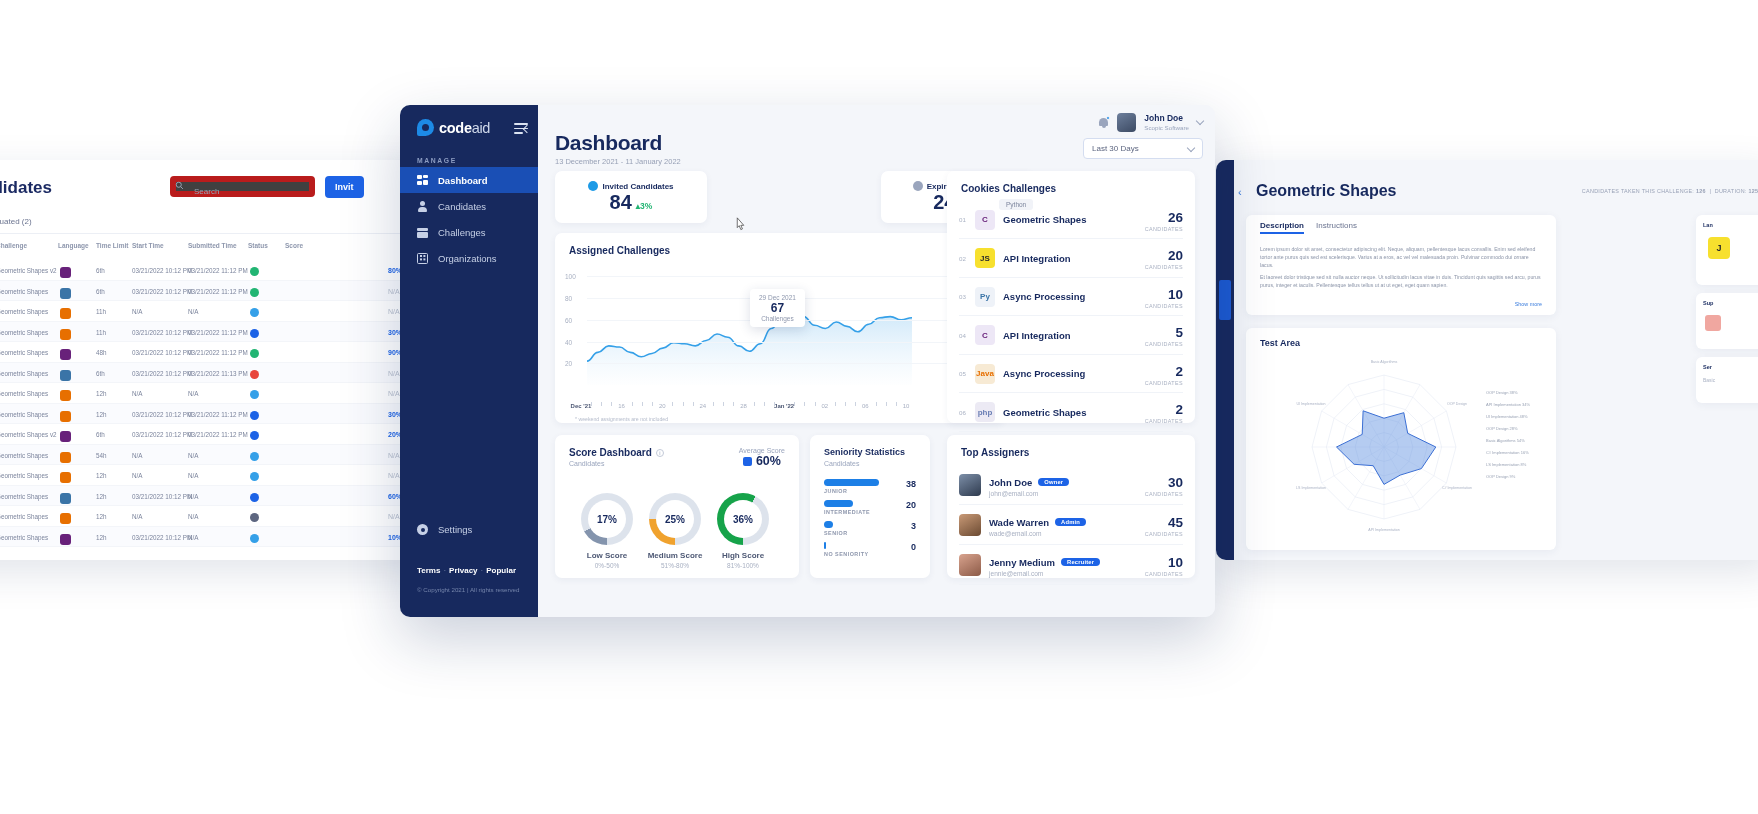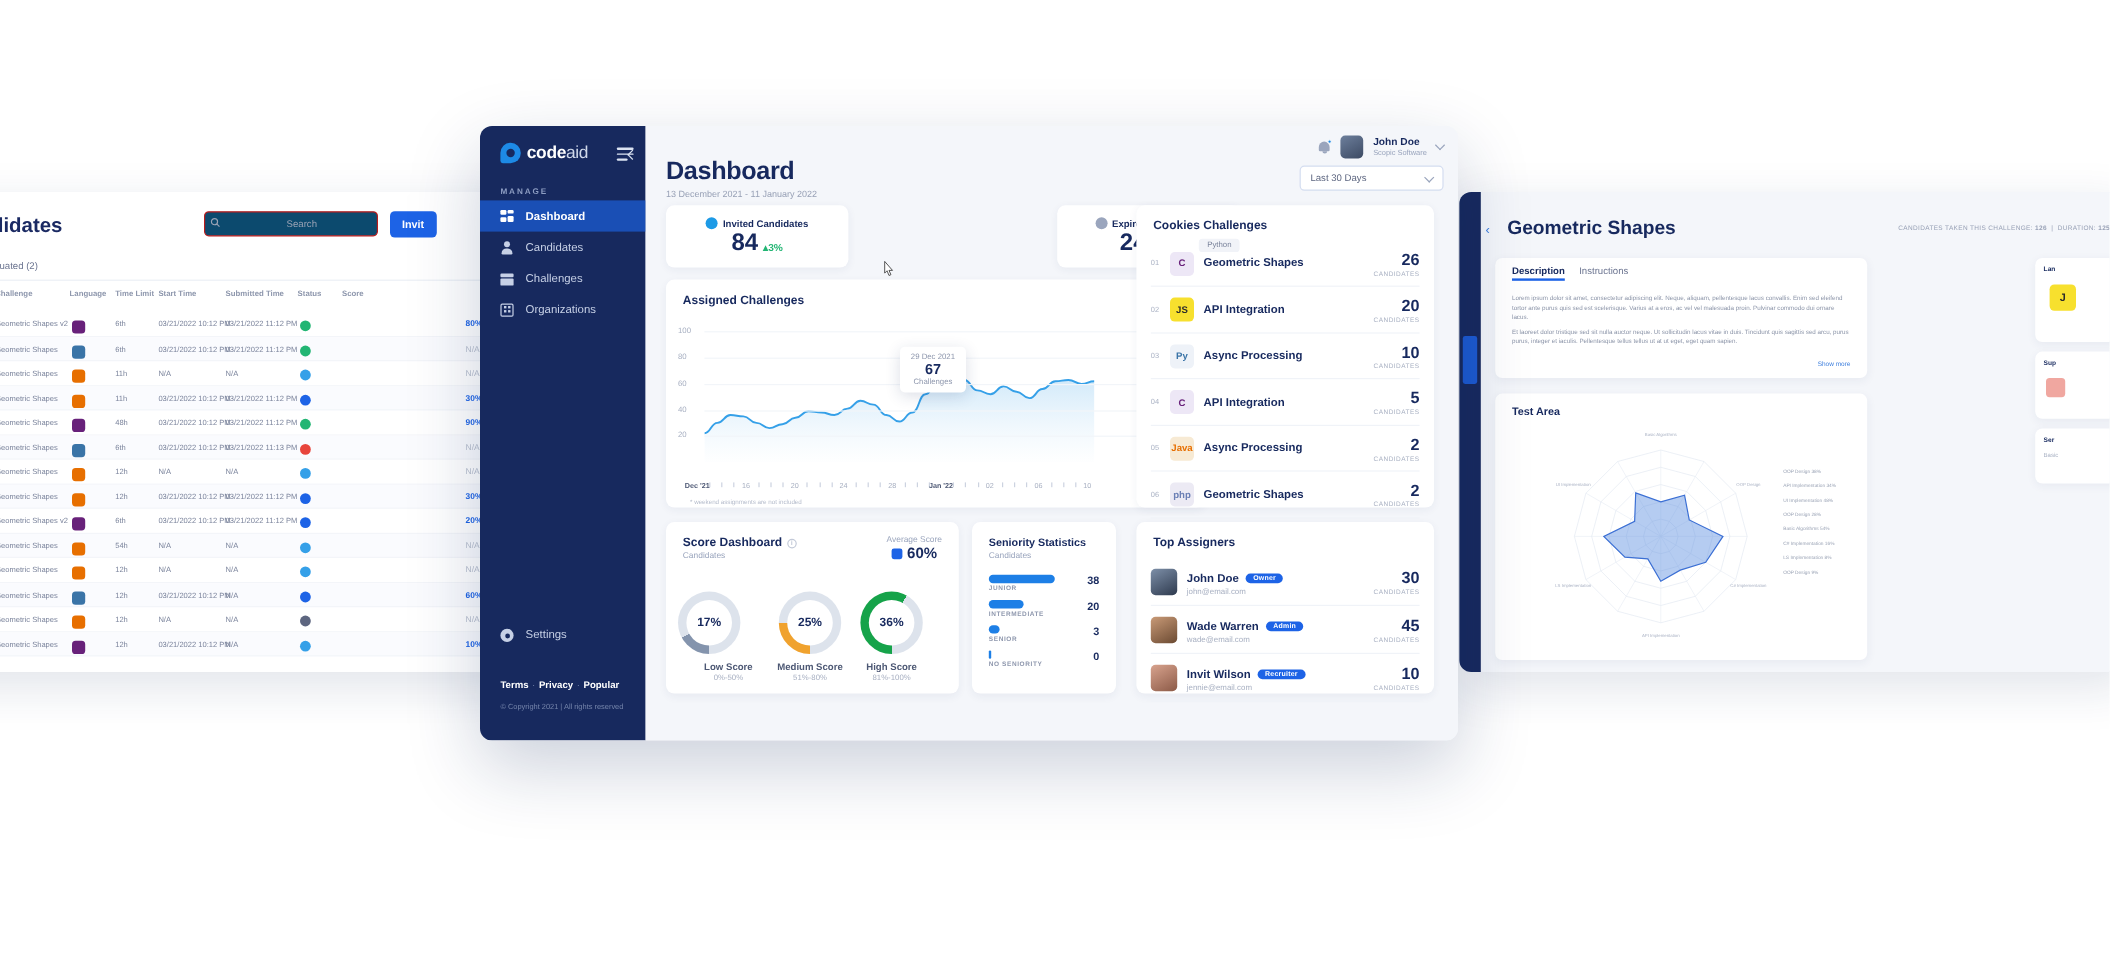--- a/index.html
+++ b/index.html
@@ -17,22 +17,22 @@
     background: #ffffff; border-radius: 10px;
     box-shadow: 0 12px 40px rgba(25,45,95,.13);
     overflow: hidden;
   }
   .bl-head { height: 62px; position: relative; }
   .bl-title {
     position:absolute; left:22px; top:18px; font-size:17px; font-weight:700; color:#1b2a63;
   }
   .bl-search {
     position:absolute; left:260px; top:16px; width:145px; height:21px;
-    border:1px solid #b91c1c; border-radius:4px; background:#0c4a6e;
-    font-size:8px; color:#9aa3b5; padding-left:18px; line-height:20px;text-align:center;
+    border:6px solid #b91c1c; border-radius:4px; background:#404040;
+    font-size:8px; color:#9aa3b5; padding-left:18px; line-height:20px;
   }
   .bl-search-ico{ position:absolute; left:265px; top:21px; width:9px; height:9px; }
   .bl-invite {
     position:absolute; left:415px; top:16px; height:22px; padding:0 10px;
     background:#1d63e6; color:#fff; font-size:9px; font-weight:700; border-radius:4px;
     line-height:22px;
   }
   .bl-tabs { position:absolute; left:0; top:50px; width:100%; height:24px; border-bottom:1px solid #eceff5; }
   .bl-tab { position:absolute; top:4px; font-size:8px; color:#6b7490; padding:3px 6px; border-radius:3px;}
   .bl-th { position:absolute; top:82px; left:0; width:100%; height:16px; }
@@ -605,21 +605,21 @@
         <div class="card-title"><span>Score Dashboard</span><span class="info-i">i</span></div>
         <div class="card-sub">Candidates</div>
         <div class="avg-box">
           <div class="avg-l">Average Score</div>
           <div class="avg-v">
               <span class="avg-ico"></span>
               <span>60%</span>
             </div>
         </div>
         <div id="donuts">
-            <div class="donut" style="left: 10px; top: 58px; background: conic-gradient(from 180deg, rgb(132, 148, 173) 0deg, rgb(132, 148, 173) 61.2deg, rgb(221, 227, 236) 61.2deg, rgb(221, 227, 236) 360deg);">
+            <div class="donut" style="left: 26px; top: 58px; background: conic-gradient(from 180deg, rgb(132, 148, 173) 0deg, rgb(132, 148, 173) 61.2deg, rgb(221, 227, 236) 61.2deg, rgb(221, 227, 236) 360deg);">
               <b>17%</b>
             </div>
             <div class="dlabel" style="left: 12px; top: 116px;">Low Score</div>
             <div class="dsub" style="left: 12px; top: 127px;">0%-50%</div>
             <div class="donut" style="left: 94px; top: 58px; background: conic-gradient(from 180deg, rgb(240, 162, 46) 0deg, rgb(240, 162, 46) 90deg, rgb(221, 227, 236) 90deg, rgb(221, 227, 236) 360deg);">
               <b>25%</b>
             </div>
             <div class="dlabel" style="left: 80px; top: 116px;">Medium Score</div>
             <div class="dsub" style="left: 80px; top: 127px;">51%-80%</div>
             <div class="donut" style="left: 162px; top: 58px; background: conic-gradient(from 180deg, rgb(22, 163, 74) 0deg, rgb(22, 163, 74) 208.8deg, rgb(221, 227, 236) 208.8deg, rgb(221, 227, 236) 360deg);">
@@ -708,21 +708,21 @@
               <span><span class="ta-name">John Doe</span><span class="badge" style="background:#1d63e6">Owner</span><div class="ta-mail">john@email.com</div></span>
               <span class="ta-cnt"><span class="ta-n">30</span><div class="ta-c">CANDIDATES</div></span>
             </div>
             <div class="ta-row" style="top: 70px;">
               <span class="ta-av" style="background:linear-gradient(150deg,#c99a77,#6b4a32)"></span>
               <span><span class="ta-name">Wade Warren</span><span class="badge" style="background:#1d63e6">Admin</span><div class="ta-mail">wade@email.com</div></span>
               <span class="ta-cnt"><span class="ta-n">45</span><div class="ta-c">CANDIDATES</div></span>
             </div>
             <div class="ta-row" style="top: 110px;">
               <span class="ta-av" style="background:linear-gradient(150deg,#d8a38e,#8c5a47)"></span>
-              <span><span class="ta-name">Invit Wilson</span><span class="badge" style="background:#1d63e6">Recruiter</span><div class="ta-mail">jennie@email.com</div></span>
+              <span><span class="ta-name">Jenny Medium</span><span class="badge" style="background:#1d63e6">Recruiter</span><div class="ta-mail">jennie@email.com</div></span>
               <span class="ta-cnt"><span class="ta-n">10</span><div class="ta-c">CANDIDATES</div></span>
             </div>
           </div>
       </div>
 
     </div>
   </div>
 </div>
 
 </body></html>

